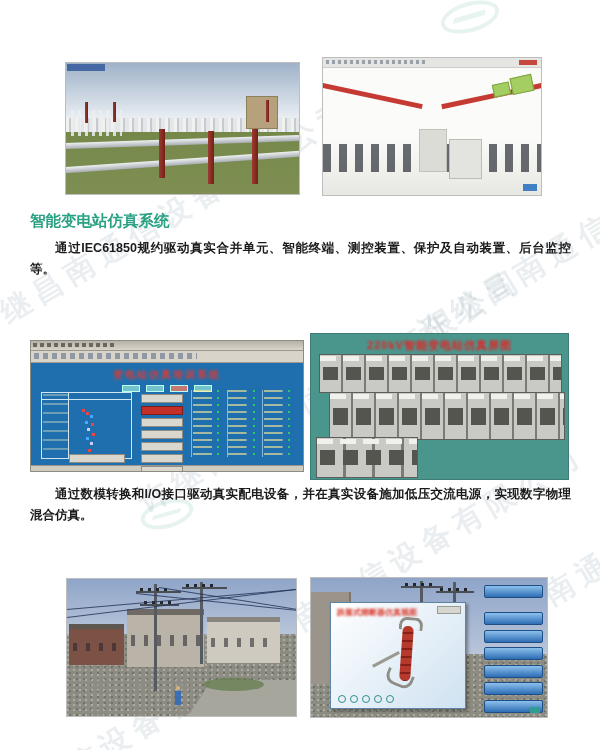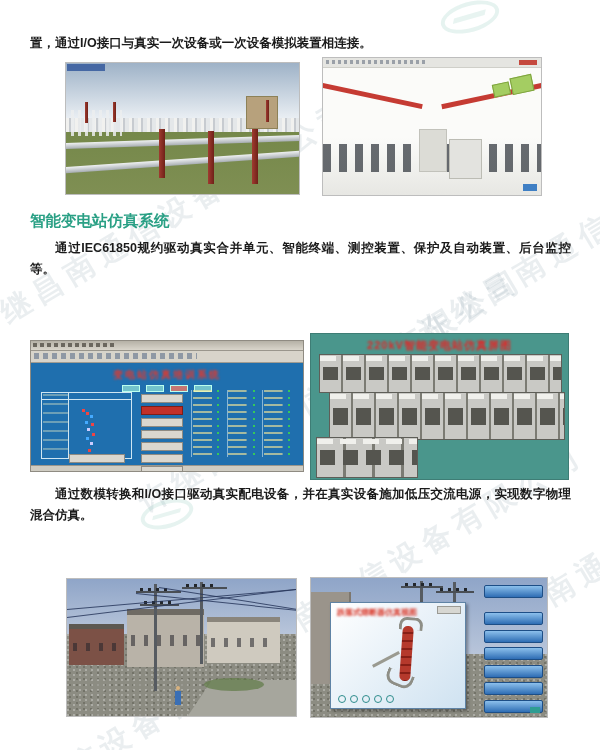--- a/index.html
+++ b/index.html
@@ -146,21 +146,20 @@
   <span class="wm" style="left:110px;top:370px;">许继昌南通信设备有限公司</span>
   <span class="wm" style="left:170px;top:545px;">许继昌南通信设备有限公司</span>
   <span class="wm" style="left:390px;top:200px;">许继昌南通信设备有限公司</span>
   <span class="wm" style="left:420px;top:520px;">许继昌南通信设备有限公司</span>
   <span class="wm" style="left:-120px;top:730px;">许继昌南通信设备有限公司</span>
   <span class="wm" style="left:440px;top:740px;">许继昌南通信设备有限公司</span>
   <div class="wm-logo" style="left:440px;top:2px;width:52px;height:22px;"></div>
   <div class="wm-logo" style="left:140px;top:500px;width:46px;height:20px;"></div>
   <div class="wm-logo" style="left:455px;top:688px;width:46px;height:20px;"></div>
 
-  <p class="body-text" style="left:30px;top:33px;width:541px;">置，通过I/O接口与真实一次设备或一次设备模拟装置相连接。</p>
 
   <div class="fig" style="left:65px;top:62px;width:233px;height:131px;">
     <div class="sub-sky"></div>
     <div class="sub-equip"></div>
     <div class="sub-grass"></div>
     <div class="sub-label"></div>
     <div class="sub-box"></div>
     <div class="sub-ins"></div>
     <div class="sub-pipe" style="top:58%;"></div>
     <div class="sub-pipe" style="top:73%;transform:rotate(-4deg);"></div>

